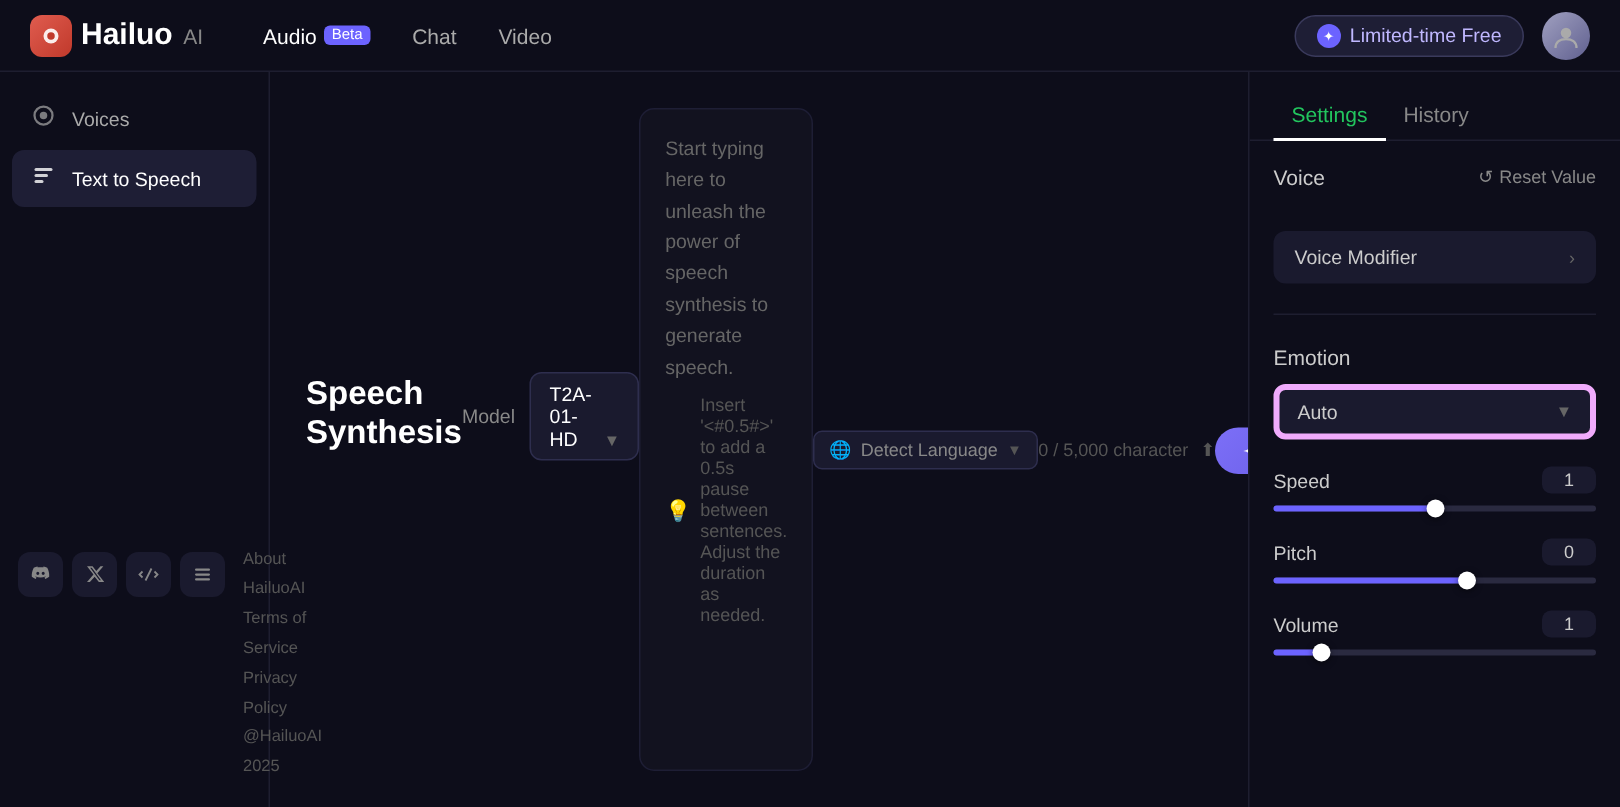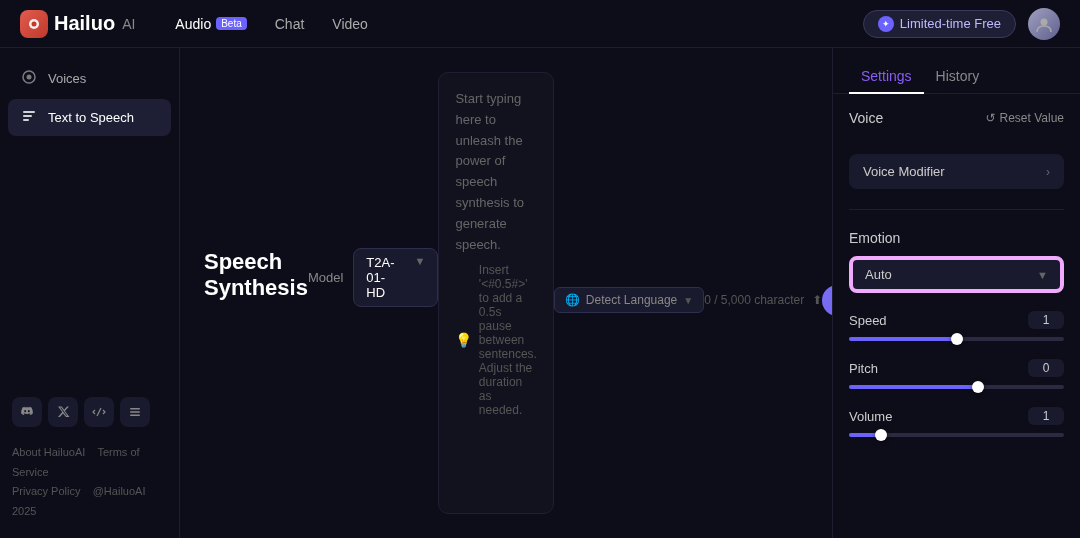--- a/index.html
+++ b/index.html
@@ -149,21 +149,21 @@
     }
     .sidebar-item.active { background: #1e1e35; color: white; }
     .sidebar-item-icon {
       font-size: 15px;
       width: 18px;
       text-align: center;
     }
     .sidebar-bottom {
       margin-top: auto;
       display: flex;
-      flex-direction: column;
+      flex-direction: row;
       gap: 4px;
     }
     .social-icons {
       display: flex;
       gap: 6px;
       padding: 8px 4px;
     }
     .social-icon {
       width: 30px;
       height: 30px;
@@ -209,22 +209,22 @@
       color: #888;
     }
     .model-select {
       background: #1a1a2e;
       border: 1px solid #2e2e4e;
       border-radius: 8px;
       color: white;
       padding: 6px 12px;
       font-size: 13px;
       display: flex;
-      align-items: flex-start;
-      gap: 20px;
+      align-items: flex-end;
+      gap: 8px;
       cursor: pointer;
     }
     .model-select-chevron { color: #666; font-size: 11px; }
 
     .text-editor {
       flex: 1;
       background: #12121f;
       border-radius: 10px;
       border: 1px solid #1e1e35;
       padding: 16px;
@@ -304,21 +304,21 @@
       border-bottom: 1px solid #1e1e30;
     }
     .panel-tab {
       font-size: 14px;
       padding: 8px 12px;
       cursor: pointer;
       color: #888;
       border-bottom: 2px solid transparent;
       margin-bottom: -1px;
     }
-    .panel-tab.active { color: #8b5cf6; border-bottom: 2px solid white; }
+    .panel-tab.active { color: #22c55e; border-bottom: 2px solid white; }
     .panel-content {
       padding: 16px;
       display: flex;
       flex-direction: column;
       gap: 18px;
     }
 
     .section-header {
       display: flex;
       align-items: center;

